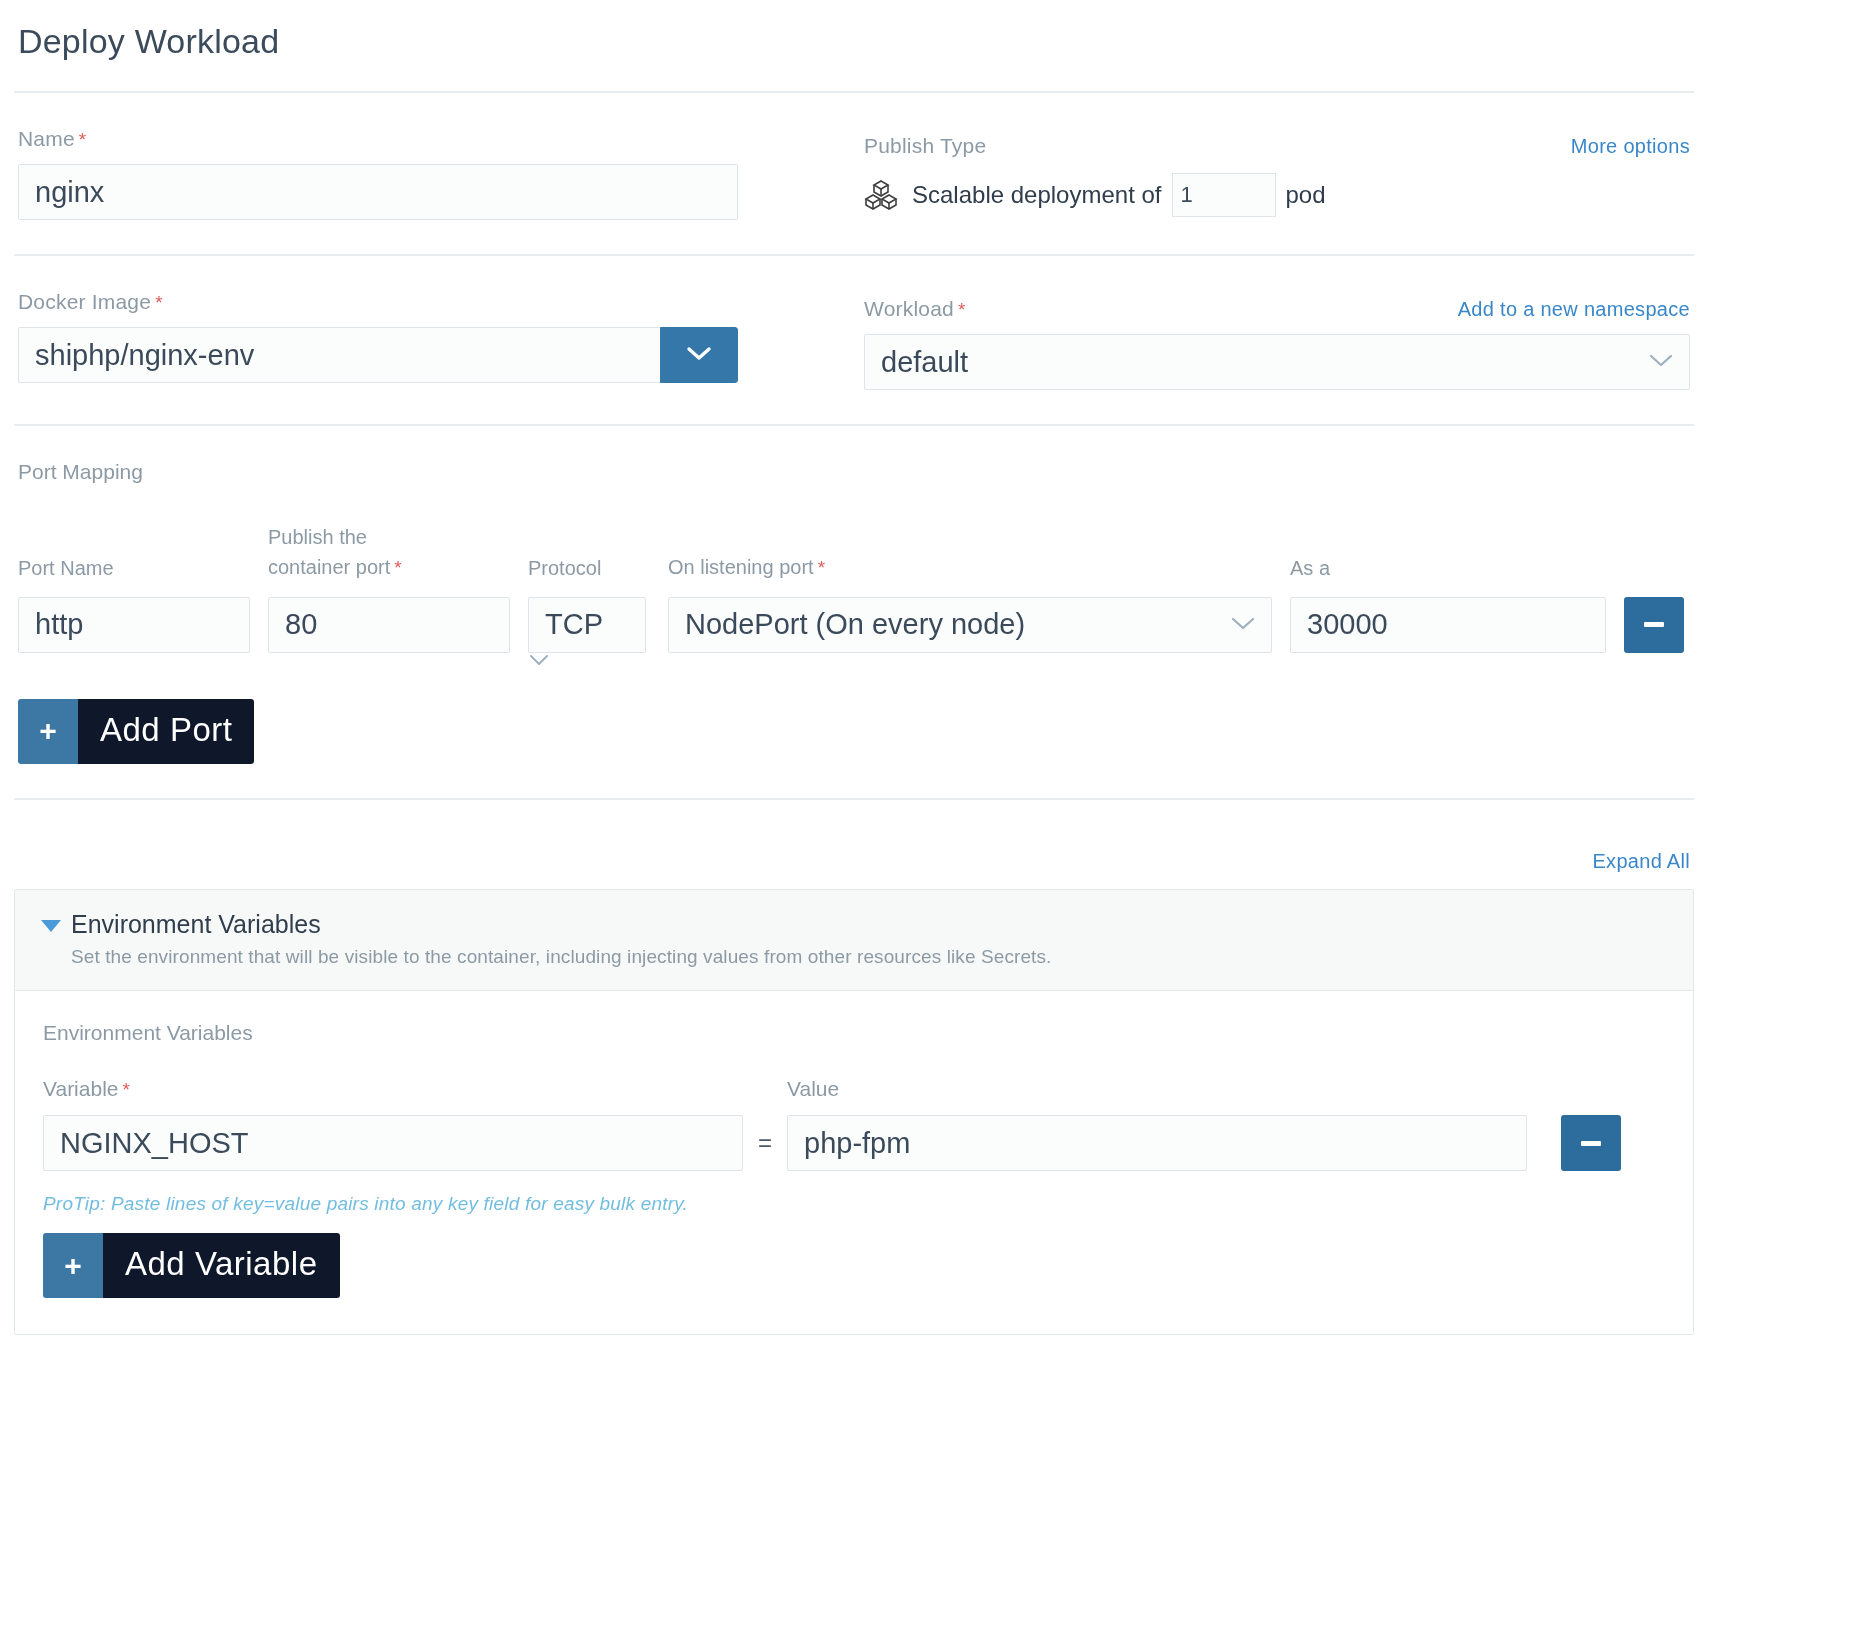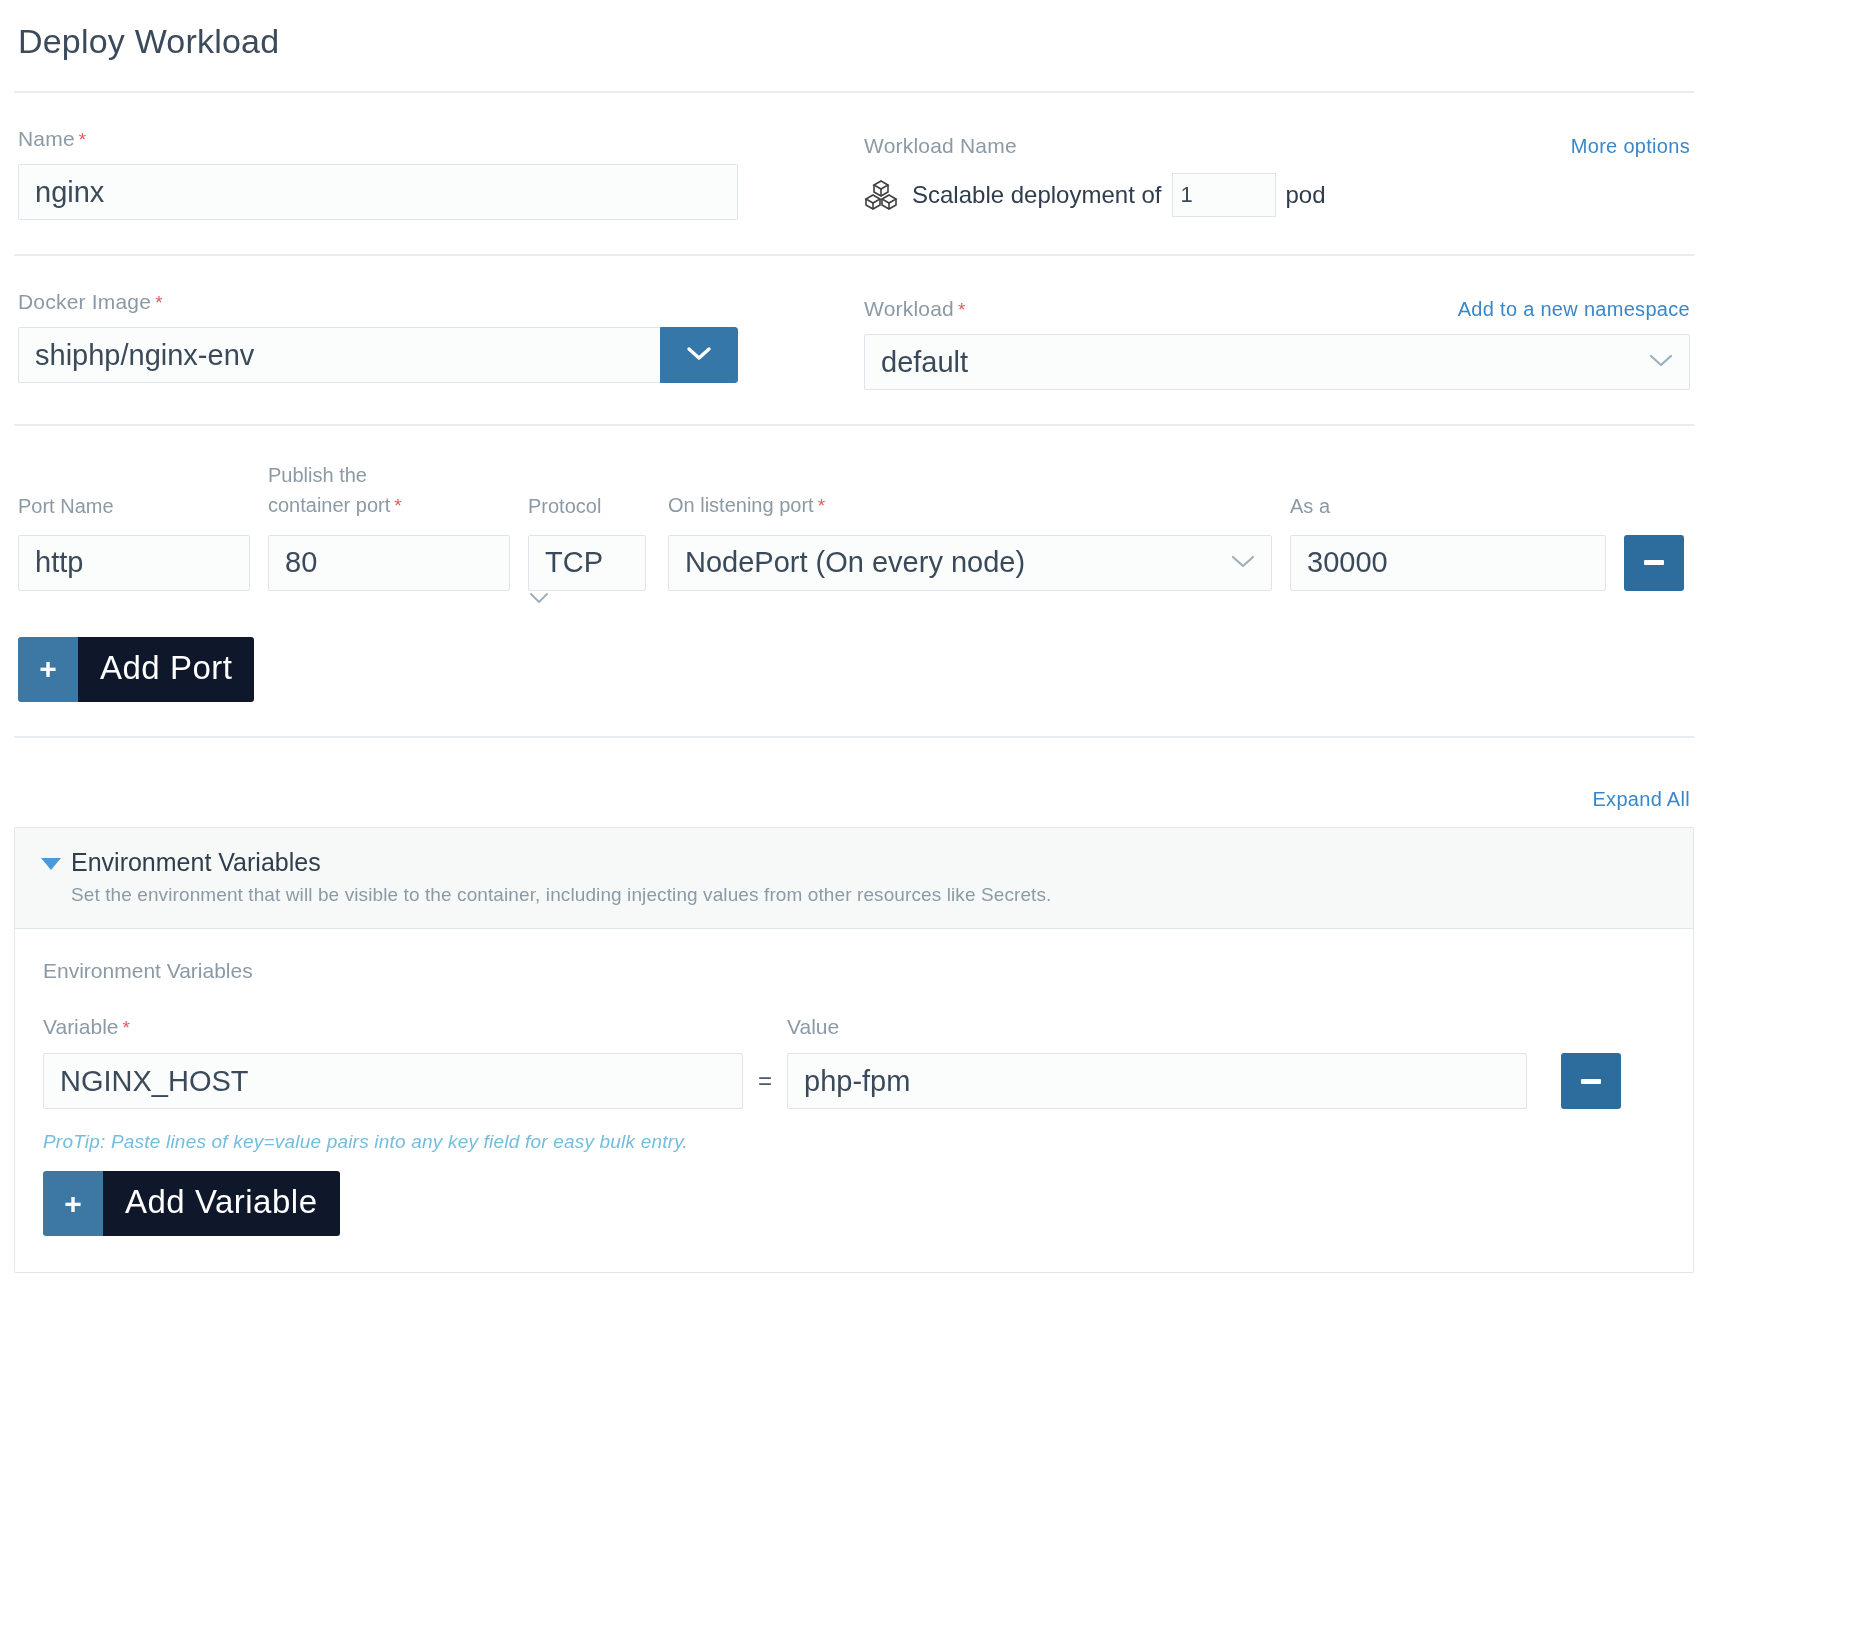--- a/index.html
+++ b/index.html
@@ -286,21 +286,21 @@
 
   <div class="sec two-col">
     <div class="col-left">
       <span class="field-label">
         <span>Name</span><span class="req">*</span>
       </span>
       <input class="inp name-input" type="text" value="nginx" style="">
     </div>
     <div class="col-right">
       <div class="label-row">
-        <span class="field-label">Workload Name</span>
+        <span class="field-label">Publish Type</span>
         <a class="link">More options</a>
       </div>
       <div class="wtype-row">
         <span class="cube-icon">
           <svg width="34" height="34" viewBox="0 0 34 34" fill="none" stroke="#3f3f3f" stroke-width="1.6">
             <polygon points="17,3 24,7 17,11 10,7"></polygon>
             <polyline points="10,7 10,14 17,18 24,14 24,7"></polyline>
             <line x1="17" y1="11" x2="17" y2="18"></line>
             <polygon points="9,17 16,21 9,25 2,21"></polygon>
             <polyline points="2,21 2,27 9,31 16,27 16,21"></polyline>
@@ -349,20 +349,21 @@
             <polyline points="3,4 13,13 23,4"></polyline>
           </svg>
         </span>
       </div>
     </div>
   </div>
 
   <div class="hr"></div>
 
   <div class="sec">
+    <span class="pm-title">Port Mapping</span>
 
     <div class="pm-grid">
       <div class="pm-head">Port Name</div>
       <div class="pm-head">
         <span>Publish the</span><br>
         <span>container port</span><span class="req">*</span>
       </div>
       <div class="pm-head">Protocol</div>
       <div class="pm-head">
         <span>On listening port</span><span class="req">*</span>

